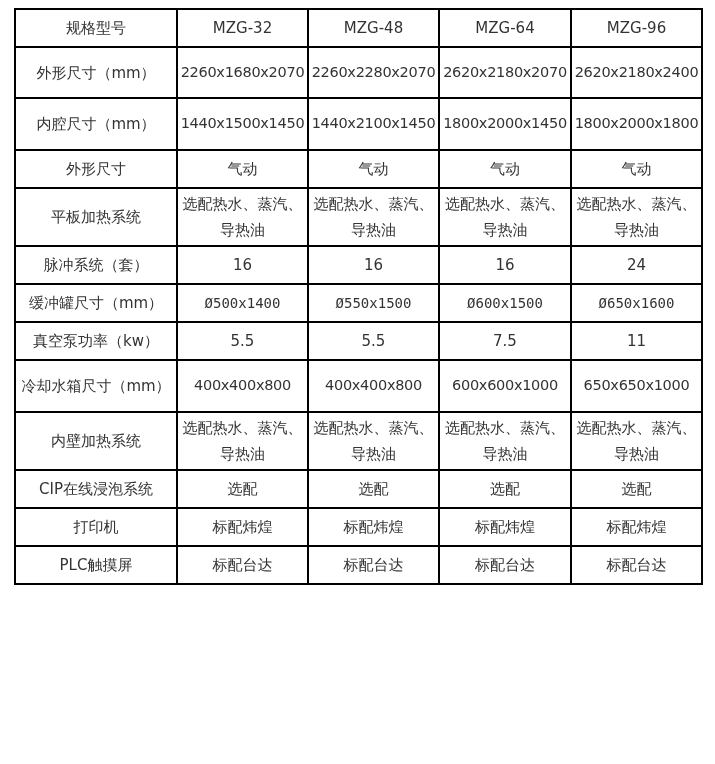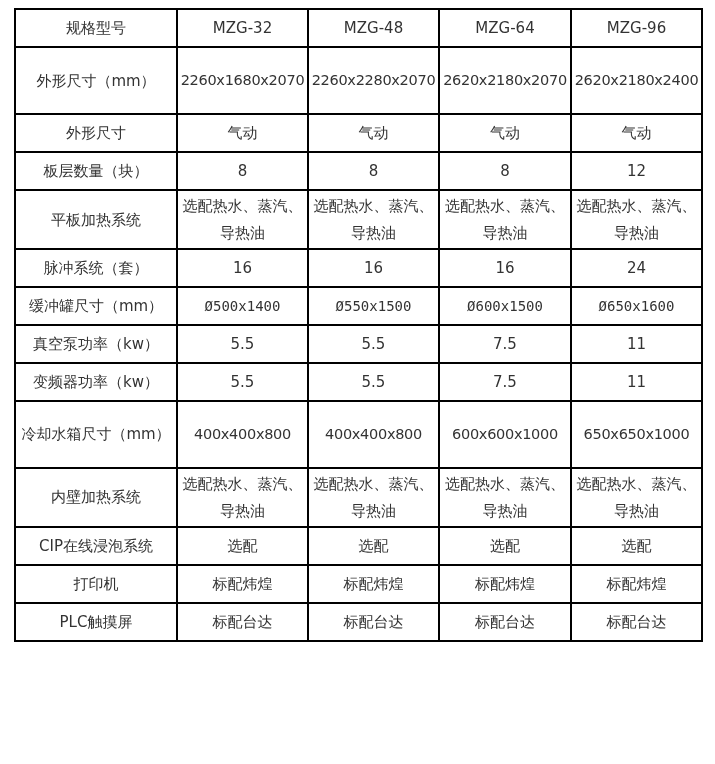--- a/index.html
+++ b/index.html
@@ -34,21 +34,21 @@
     overflow: hidden;
     word-break: break-all;
   }
   table.spec-table td.mono {
     font-family: "DejaVu Sans Mono", "Liberation Mono", monospace;
     font-size: 14px;
   }
   table.spec-table td.dim {
     font-size: 14.5px;
     letter-spacing: -0.3px;
-    padding: 20px 0;
+    padding: 12px 0;
   }
 </style>
 </head>
 <body>
 
 <div class="page-wrap">
   <table class="spec-table">
     <colgroup>
       <col style="width:162px">
       <col style="width:131px">
@@ -67,32 +67,32 @@
     </thead>
     <tbody>
         <tr>
           <th>外形尺寸（mm）</th>
           <td class="dim">2260x1680x2070</td>
           <td class="dim">2260x2280x2070</td>
           <td class="dim">2620x2180x2070</td>
           <td class="dim">2620x2180x2400</td>
         </tr>
         <tr>
+          <th>内腔尺寸（mm）</th>
+          <td class="dim">1440x1500x1450</td>
+          <td class="dim">1440x2100x1450</td>
+          <td class="dim">1800x2000x1450</td>
+          <td class="dim">1800x2000x1800</td>
+        </tr>
+        <tr>
           <th>外形尺寸</th>
           <td>气动</td>
           <td>气动</td>
           <td>气动</td>
           <td>气动</td>
-        </tr>
-        <tr>
-          <th>板层数量（块）</th>
-          <td>8</td>
-          <td>8</td>
-          <td>8</td>
-          <td>12</td>
         </tr>
         <tr>
           <th>平板加热系统</th>
           <td>选配热水、蒸汽、导热油</td>
           <td>选配热水、蒸汽、导热油</td>
           <td>选配热水、蒸汽、导热油</td>
           <td>选配热水、蒸汽、导热油</td>
         </tr>
         <tr>
           <th>脉冲系统（套）</th>
@@ -103,27 +103,20 @@
         </tr>
         <tr>
           <th>缓冲罐尺寸（mm）</th>
           <td class="mono">Ø500x1400</td>
           <td class="mono">Ø550x1500</td>
           <td class="mono">Ø600x1500</td>
           <td class="mono">Ø650x1600</td>
         </tr>
         <tr>
           <th>真空泵功率（kw）</th>
-          <td>5.5</td>
-          <td>5.5</td>
-          <td>7.5</td>
-          <td>11</td>
-        </tr>
-        <tr>
-          <th>变频器功率（kw）</th>
           <td>5.5</td>
           <td>5.5</td>
           <td>7.5</td>
           <td>11</td>
         </tr>
         <tr>
           <th>冷却水箱尺寸（mm）</th>
           <td class="dim">400x400x800</td>
           <td class="dim">400x400x800</td>
           <td class="dim">600x600x1000</td>

